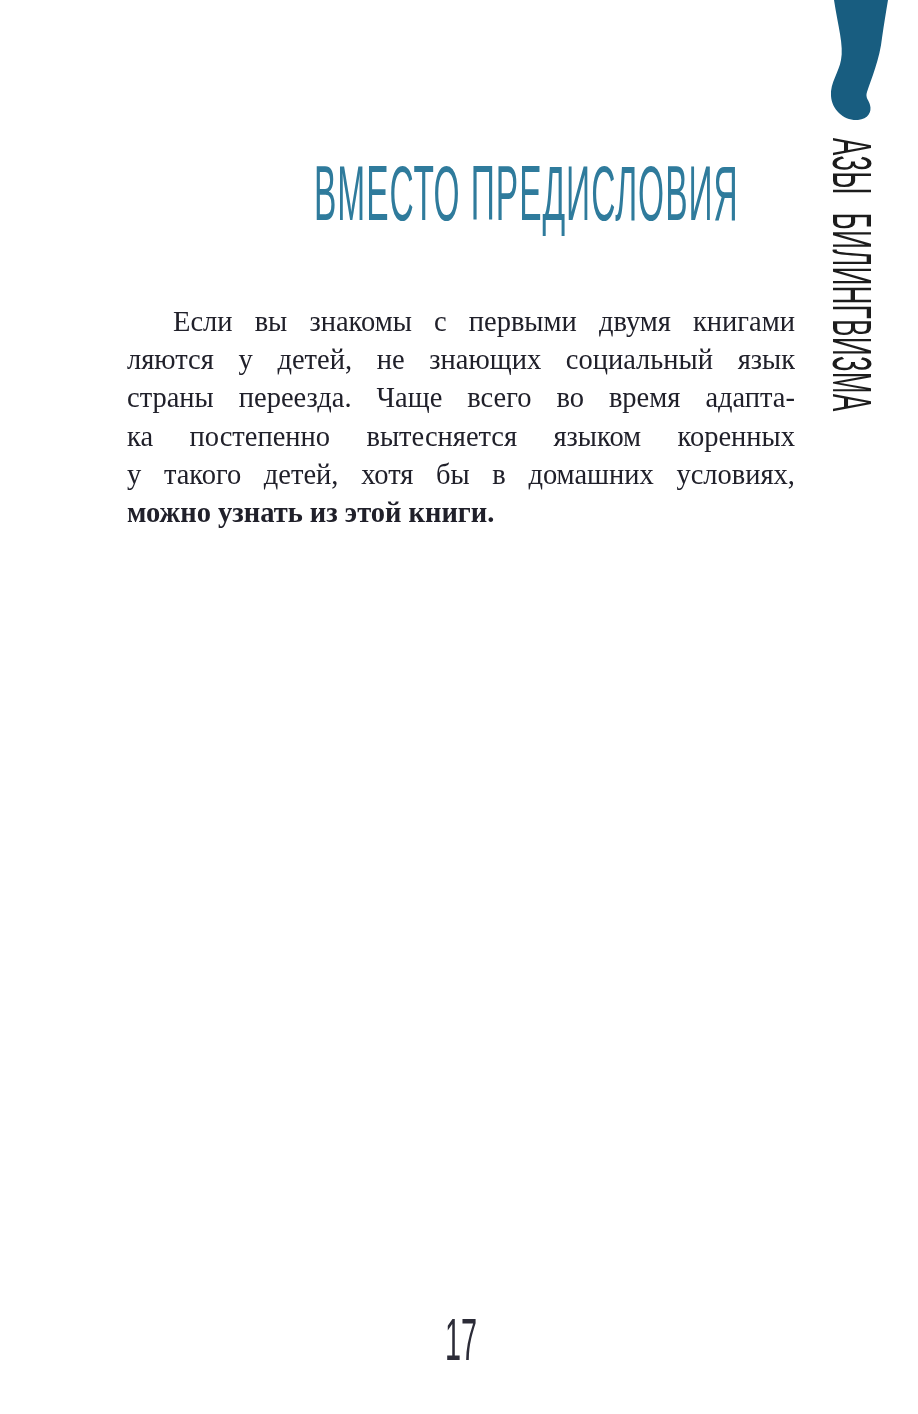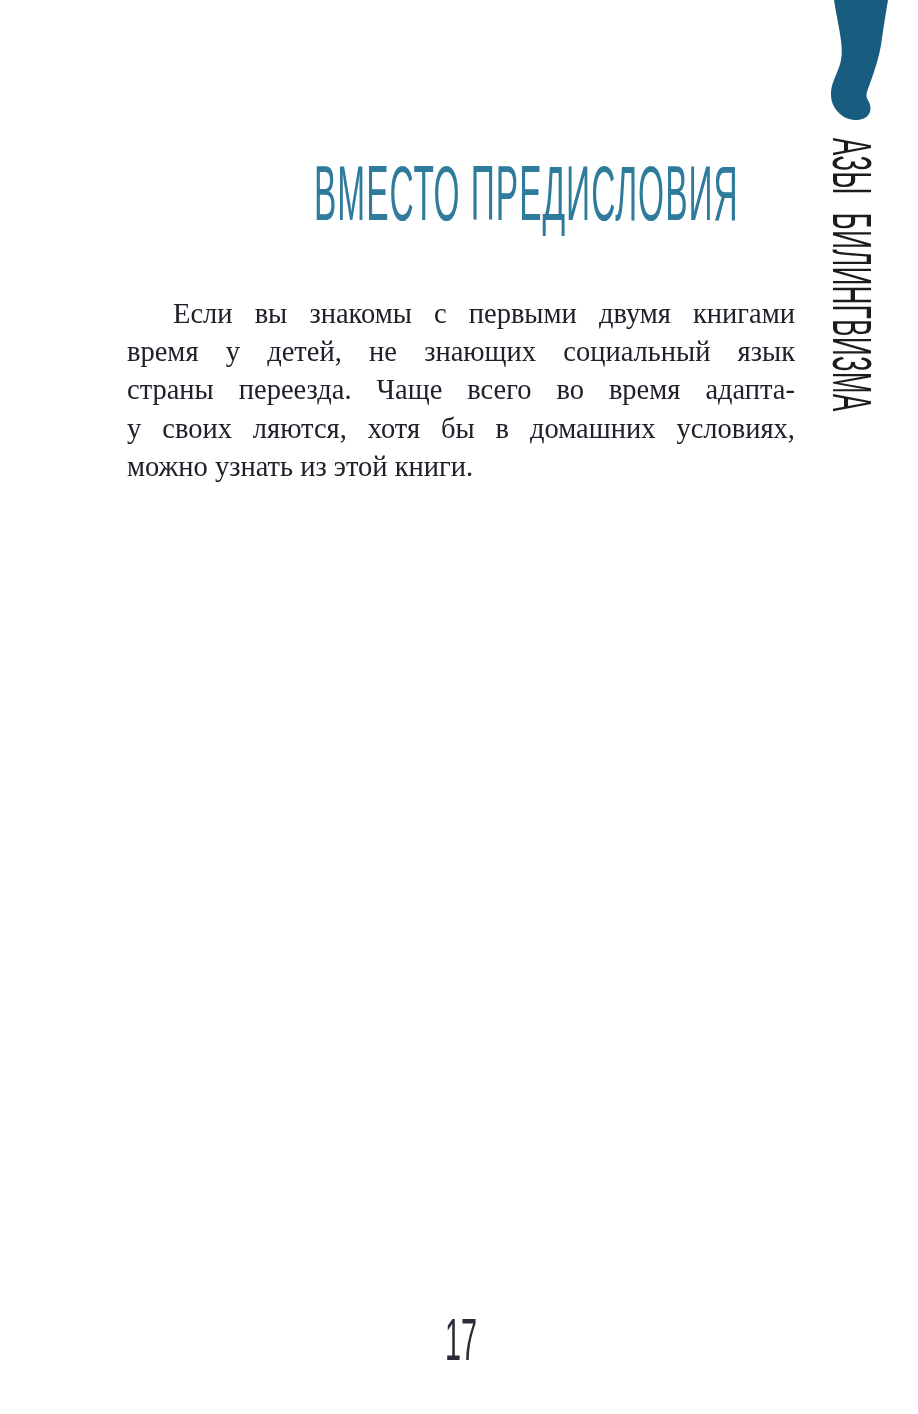--- a/index.html
+++ b/index.html
@@ -31,32 +31,32 @@
     line-height:76px;
     color:var(--accent);
     letter-spacing:0.03em;
     white-space:nowrap;
     transform:scale(0.44,1.02);
     transform-origin:50% 0;
   }
   
   .body-par{
     position:absolute;
-    left:127px;top:295px;width:668px;
+    left:127px;top:303px;width:668px;
     font-size:28.5px;
     line-height:38.2px;
     color:var(--body-text);
   }
   .body-par > div{
     text-align:justify;
     text-align-last:justify;
     overflow:hidden;
   }
   .body-par > div:first-of-type{ text-indent:46px; }
-  .body-par > div:last-of-type{ text-align-last:left; }
+  .body-par > div:last-of-type{ text-align-last:left;font-weight:bold; }
   
   .sidebar-title{
     position:absolute;
     left:874px;top:138px;
     font-family:"Liberation Sans", sans-serif;
     font-size:56px;
     line-height:44px;
     color:var(--sidebar-text);
     letter-spacing:0.02em;
     word-spacing:0.4em;
@@ -101,21 +101,22 @@
              Z" fill="#185d80"></path>
   </svg>
 
   <div class="sidebar-title">АЗЫ БИЛИНГВИЗМА</div>
 
   <h1 class="chapter-title">ВМЕСТО ПРЕДИСЛОВИЯ</h1>
 
   <div class="body-par">
 
   <div>Если вы знакомы с первыми двумя книгами</div>
-      <div>время у детей, не знающих социальный язык</div>
+      <div>ляются у детей, не знающих социальный язык</div>
       <div>страны переезда. Чаще всего во время адапта-</div>
-      <div>у своих ляются, хотя бы в домашних условиях,</div>
+      <div>ка постепенно вытесняется языком коренных</div>
+      <div>у такого детей, хотя бы в домашних условиях,</div>
       <div>можно узнать из этой книги.</div>
     </div>
 
   <div class="page-number">17</div>
 
 </div>
 
 </body></html>

